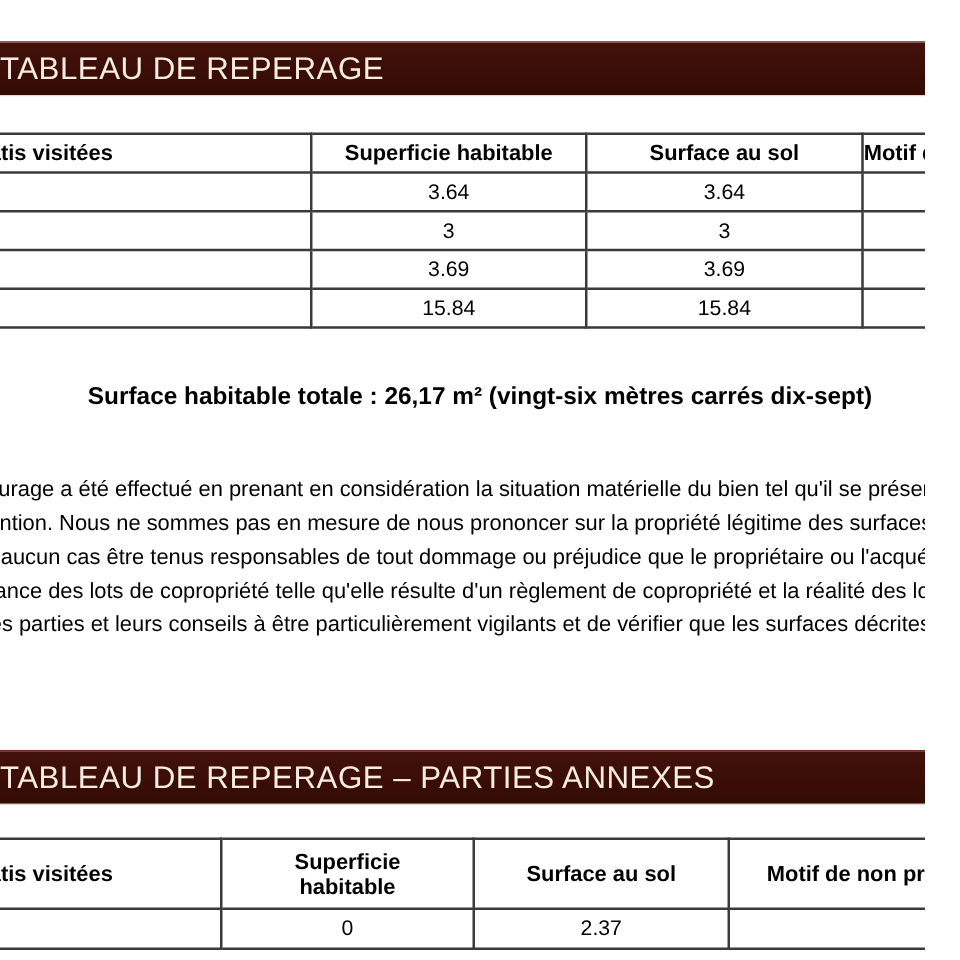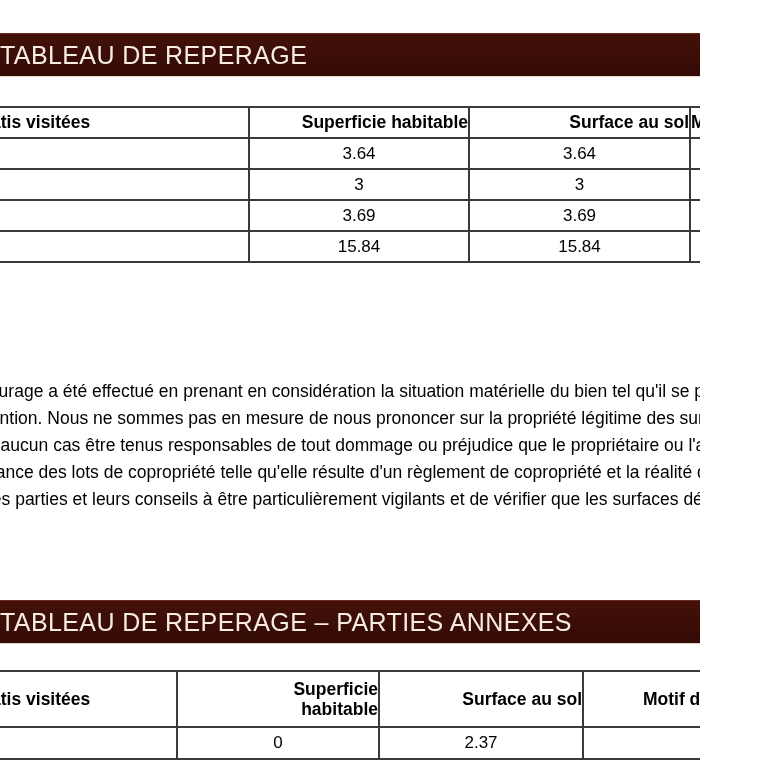--- a/index.html
+++ b/index.html
@@ -16,20 +16,21 @@
     position: relative;
   }
 
   .page {
     position: absolute;
     top: 0;
     left: 0;
     width: 700px;
     height: 768px;
     overflow: hidden;
+    padding-left: 40px;
   }
 
   
   .banner {
     position: absolute;
     height: 44px;
     background: linear-gradient(180deg, #42110a 0%, #3c0e07 45%, #330b05 100%);
     border-top: 1px solid #6b2a1c;
     border-bottom: 1px solid #e8d6c4;
     box-sizing: border-box;
@@ -67,21 +68,20 @@
     text-align: center;
     vertical-align: middle;
     background: #ffffff;
     overflow: hidden;
     white-space: nowrap;
     font-weight: normal;
   }
   .tbl th {
     font-weight: bold;
     font-size: 17.5px;
-    text-align: right;
   }
 
   
   #table-1 {
     top: 106px;
     left: -230px;
     width: 1100px;
   }
   #table-1 th, #table-1 td { height: 29px; }
   #table-1 .c-desig { width: 468px; text-align: left; }
@@ -172,20 +172,21 @@
       <tr>
         <td class="c-desig"></td>
         <td class="c-hab">15.84</td>
         <td class="c-sol">15.84</td>
         <td class="c-motif"></td>
       </tr>
     </tbody>
   </table>
 
   <div class="totals" id="totals-block">
+    <div>Surface habitable totale : 26,17 m² (vingt-six mètres carrés dix-sept)</div>
   </div>
 
   <div class="para">
     <p>Le présent mesurage a été effectué en prenant en considération la situation matérielle du bien tel qu'il se présente le jour</p>
     <p>de notre intervention. Nous ne sommes pas en mesure de nous prononcer sur la propriété légitime des surfaces occupées. Nous</p>
     <p>ne pourrons en aucun cas être tenus responsables de tout dommage ou préjudice que le propriétaire ou l'acquéreur subirait s'il existe une différence</p>
     <p>entre la consistance des lots de copropriété telle qu'elle résulte d'un règlement de copropriété et la réalité des lots lors de notre intervention.</p>
     <p>Nous invitons les parties et leurs conseils à être particulièrement vigilants et de vérifier que les surfaces décrites correspondent bien aux lots.</p>
   </div>
 

